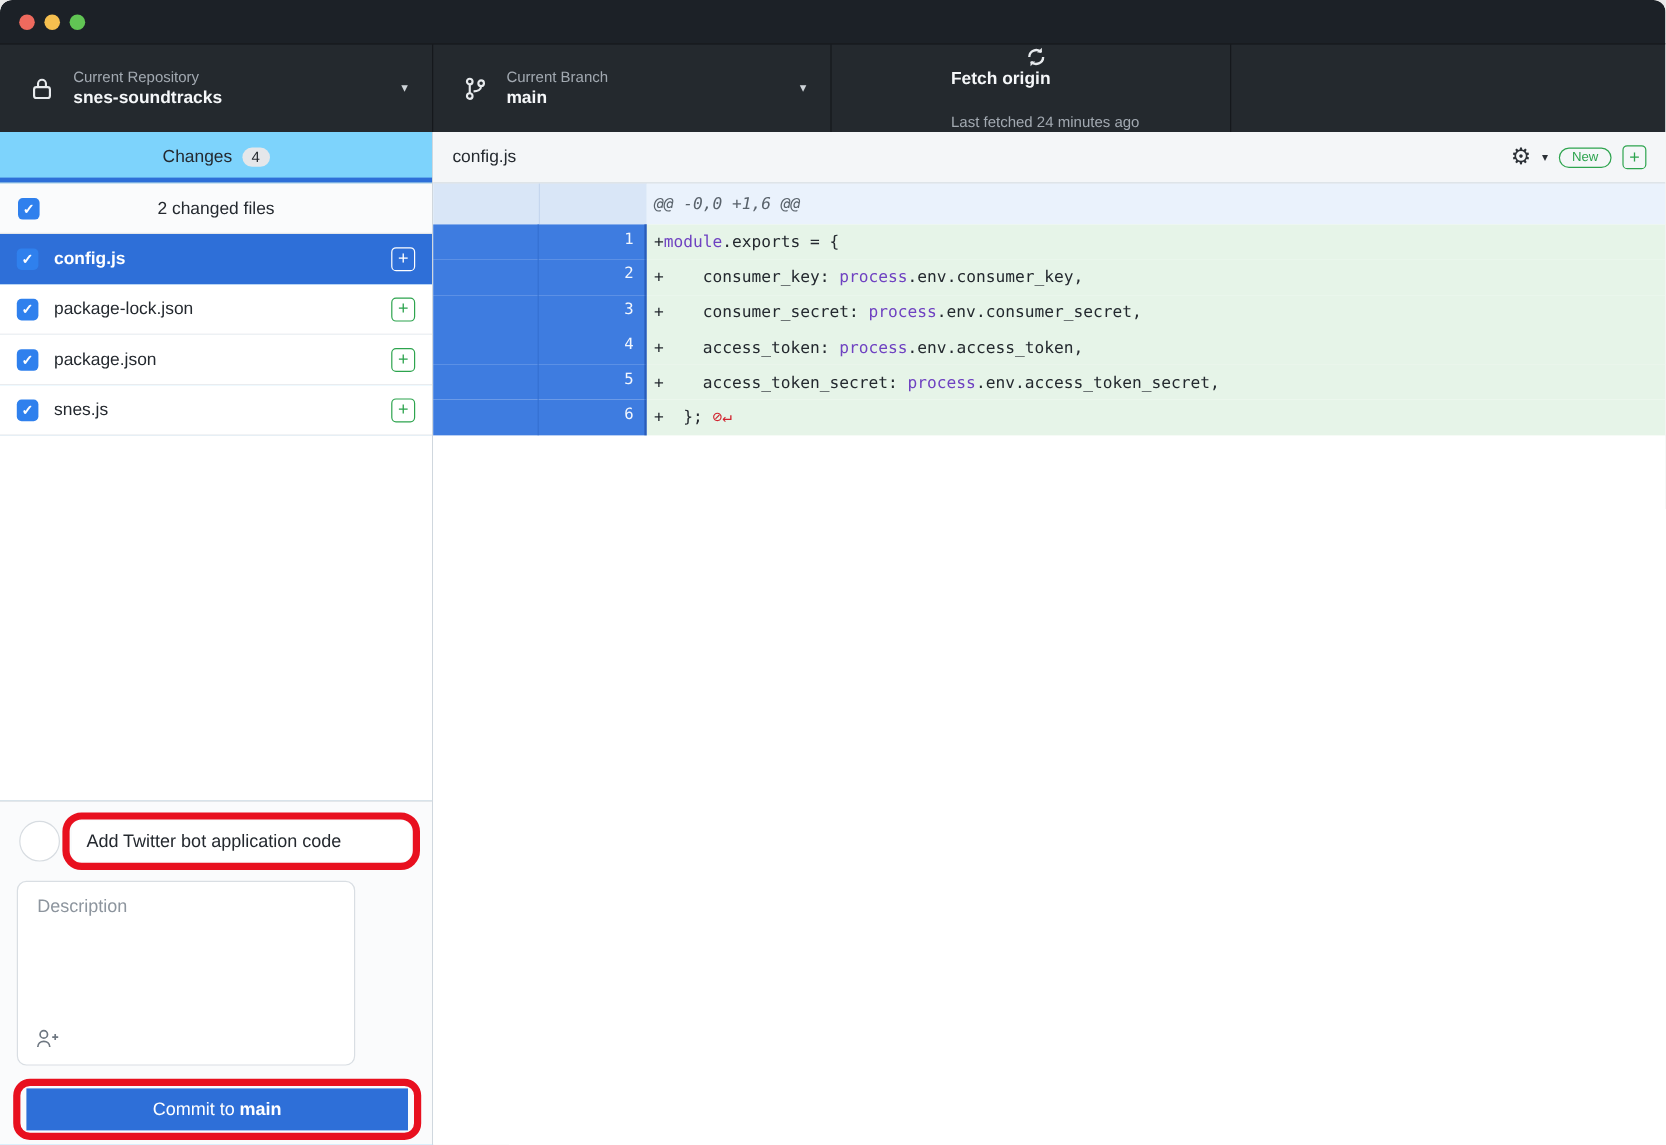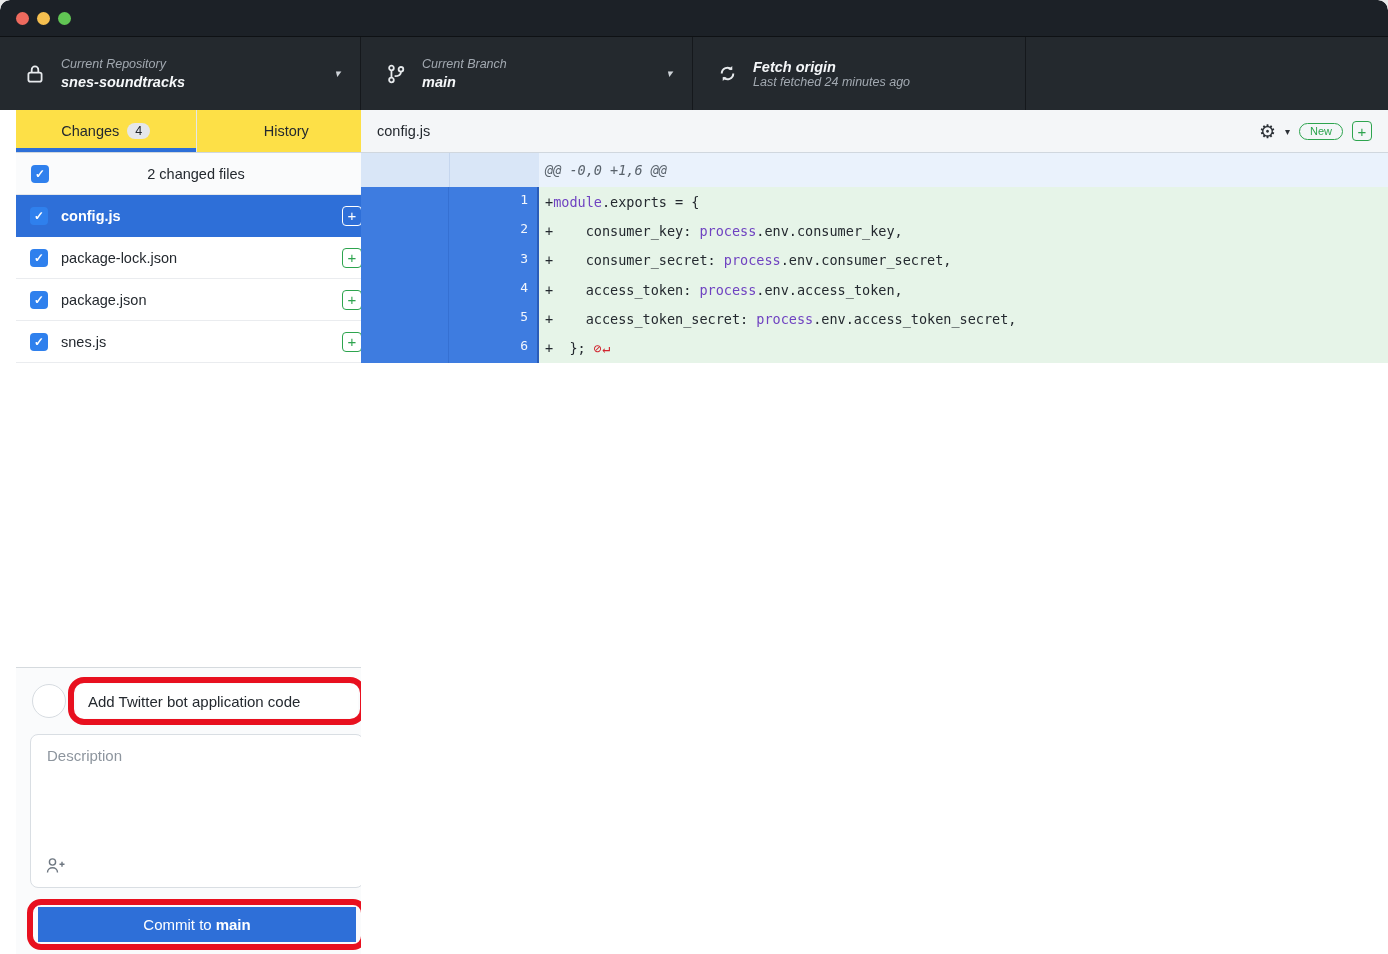--- a/index.html
+++ b/index.html
@@ -17,40 +17,40 @@
     display:flex; align-items:center; padding-left:16px;
   }
   .light { width:13px; height:13px; border-radius:50%; margin-right:8px; }
   .light.red { background:#ee6a5e; }
   .light.yellow { background:#f5bf4f; }
   .light.green { background:#61c554; }
 
   
   .toolbar {
     position:absolute; left:0; top:36px; width:1388px; height:74px;
-    background:#24292e; border-top:1px solid #0e1114; display:flex;font-style:italic;
+    background:#24292e; border-top:1px solid #0e1114; display:flex;
   }
   .tsection {
     position:relative; display:flex; align-items:center;
     border-right:1px solid #15181c; padding-left:24px; height:100%;
   }
   .tsection.repo   { width:361px; }
   .tsection.branch { width:332px; }
-  .tsection.fetch  { width:333px; }
+  .tsection.fetch  { width:333px;flex-direction:column; }
   .tsection.rest   { flex:1; border-right:none; }
   .ticon { margin-right:15px; display:flex; align-items:center; }
   .tcol  { display:flex; flex-direction:column; }
   .tlabel { color:#a2a9b1; font-size:12.5px; }
   .tvalue { color:#f5f7f9; font-size:14.5px; font-weight:bold; margin-top:3px; }
   .tcaret { position:absolute; right:20px; color:#ced3d8; font-size:11px; }
 
   
   .sidebar {
-    position:absolute; left:16px; top:110px; width:361px; height:844px;
-    background:#fde047; border-right:1px solid #d0d7de;
+    position:absolute; left:0; top:110px; width:361px; height:844px;
+    background:#7dd3fc; border-right:1px solid #d0d7de;
     display:flex; flex-direction:column;
   }
   .tabbar { height:43px; display:flex; border-bottom:1px solid #d0d7de; flex:none; }
   .tab {
     flex:1; position:relative; display:flex; align-items:center; justify-content:center;
     font-size:14.5px; color:#24292f; cursor:default;
   }
   .tab + .tab { border-left:1px solid #e4e7ea; }
   .tab .underline { position:absolute; left:0; right:0; bottom:0; height:4px; background:#2d6fd8; display:none; }
   .tab.active .underline { display:block; }
@@ -94,21 +94,21 @@
   .avatar {
     position:absolute; left:16px; top:16px; width:34px; height:34px;
     border-radius:50%; background:#ffffff; border:1px solid #d7dce1;
   }
   .summary-input {
     position:absolute; left:60px; top:16px; width:282px; height:34px;
     background:#ffffff; border-radius:6px; display:flex; align-items:center;
     padding-left:12px; font-size:15px; color:#24292f;
   }
   .desc-box {
-    position:absolute; left:14px; top:66px; width:334px; height:154px;
+    position:absolute; left:14px; top:66px; width:282px; height:154px;
     background:#ffffff; border:1px solid #d9dee3; border-radius:8px;
   }
   .desc-placeholder { padding:12px 16px; font-size:15px; color:#8d959e; }
   .coauthor { position:absolute; left:14px; bottom:12px; }
   .commit-btn {
     position:absolute; left:22px; top:239px; width:318px; height:35px;
     background:#2e6fd8; border:none; border-radius:0; color:#ffffff;
     font-size:15px; font-family:"Liberation Sans",sans-serif;
     display:flex; align-items:center; justify-content:center;
   }
@@ -214,36 +214,32 @@
       <span class="ticon">
         <svg class="icon" width="21" height="21" viewBox="0 0 16 16">
           <path d="M3.6 8a4.4 4.4 0 0 1 7.6-3" fill="none" stroke="#e7eaed" stroke-width="1.5"></path>
           <path d="M11.6 2.2v3h-3z" fill="#e7eaed"></path>
           <path d="M12.4 8a4.4 4.4 0 0 1-7.6 3" fill="none" stroke="#e7eaed" stroke-width="1.5"></path>
           <path d="M4.4 13.8v-3h3z" fill="#e7eaed"></path>
         </svg>
       </span>
       <span class="tcol">
         <span class="tvalue" style="margin-top:0">Fetch origin</span>
-        <span class="tlabel" style="margin-top:0">Last fetched 24 minutes ago</span>
+        <span class="tlabel" style="margin-top:21px">Last fetched 24 minutes ago</span>
       </span>
     </div>
     <div class="tsection rest"></div>
   </div>
 
   <div class="sidebar">
     <div class="tabbar">
       <div class="tab active">
         <span>Changes</span>
         <span class="tab-badge">4</span>
         <span class="underline"></span>
-      </div>
-      <div class="tab">
-        <span>History</span>
-
       </div>
     </div>
 
     <div class="files-header">
       <span class="checkbox">✓</span>
       <span>2 changed files</span>
     </div>
 
     <div class="file-list" id="file-list">
   <div class="file-row selected">

